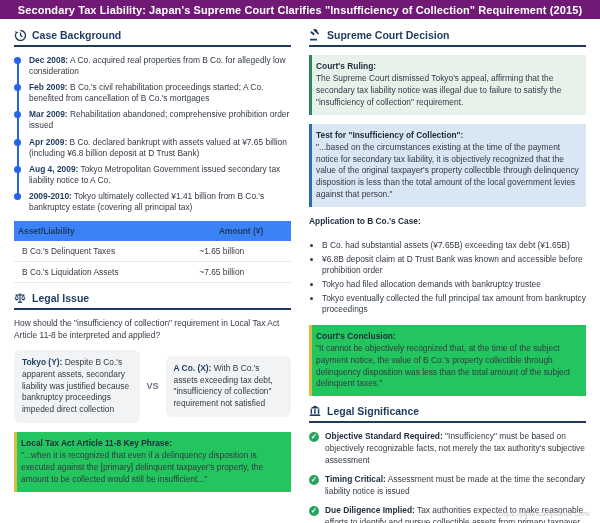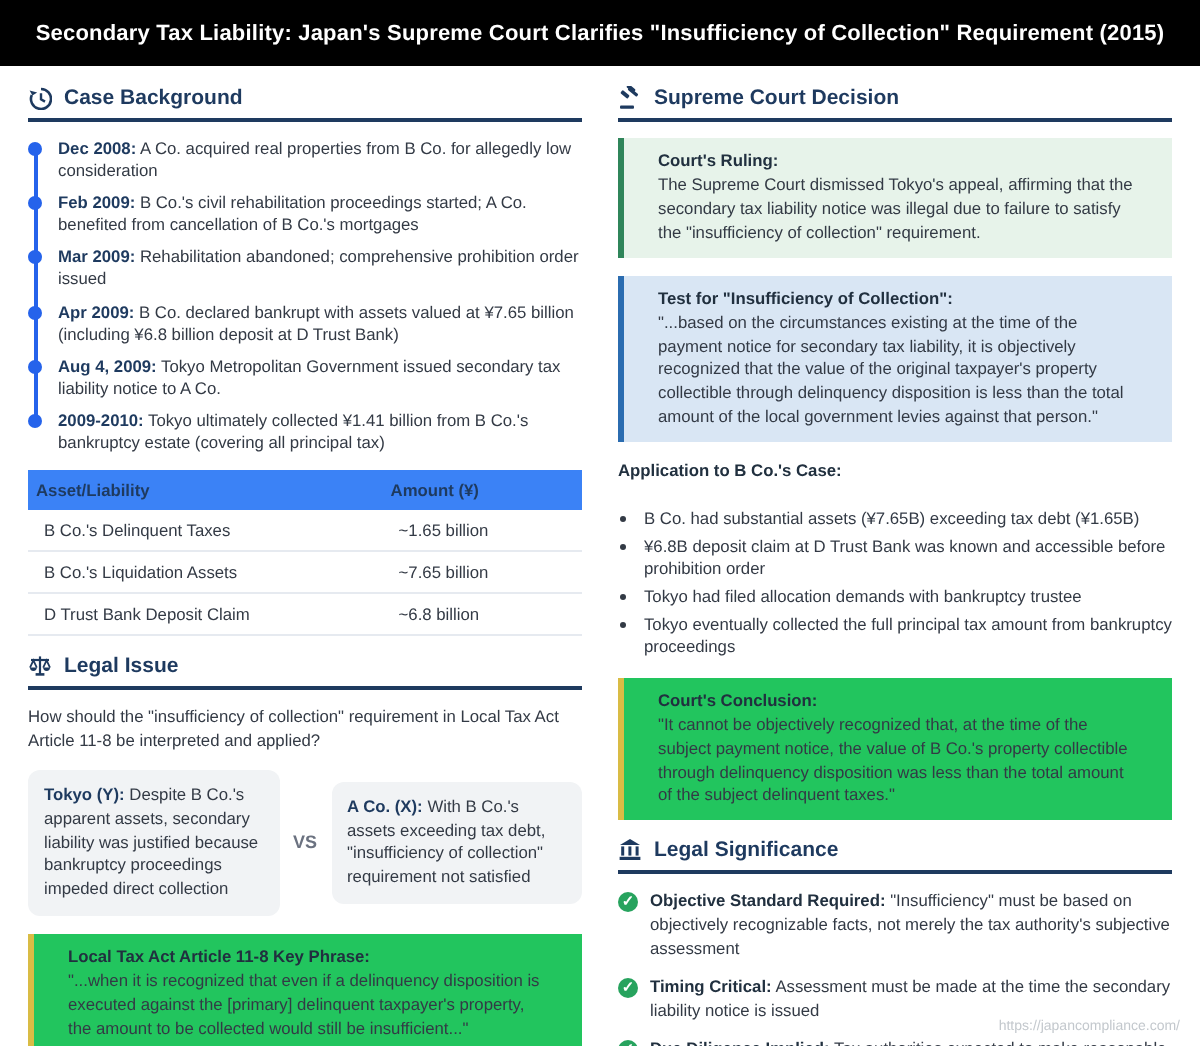--- a/index.html
+++ b/index.html
@@ -2,21 +2,21 @@
 <html><head>
 <meta charset="utf-8">
 <style>
   * { margin:0; padding:0; box-sizing:border-box; }
   html,body { width:600px; height:523px; }
   body {
     font-family:"Liberation Sans", sans-serif;
     background:#ffffff; color:#333a45; position:relative; overflow:hidden;
   }
   .topbar {
-    height:33px; background:#000000; display:flex; align-items:center; justify-content:center;
+    height:19px; background:#701a75; display:flex; align-items:center; justify-content:center;
   }
   .topbar .title { color:#ffffff; font-size:11px; font-weight:bold; letter-spacing:.1px; }
   .content { display:flex; gap:18px; padding:10px 14px 0 14px; }
   .col { flex:1; min-width:0; }
 
   .sec-head {
     display:flex; align-items:center; gap:6px;
     color:#1e3a5f; font-weight:bold; font-size:10.5px;
     padding-bottom:4px; border-bottom:2px solid #1e3a5f; margin-bottom:8px;
   }
@@ -26,30 +26,30 @@
   .timeline { position:relative; padding-left:15px; margin-bottom:8px; }
   .timeline::before { content:""; position:absolute; left:3px; top:5px; bottom:14px; width:2px; background:#2563eb; }
   .t-item { position:relative; margin-bottom:5px; font-size:8.4px; line-height:1.32; }
   .t-item::before { content:""; position:absolute; left:-15px; top:2px; width:7px; height:7px; border-radius:50%; background:#2563eb; }
   .t-date { font-weight:bold; color:#1e3a5f; }
 
   
   table { width:100%; border-collapse:collapse; font-size:8.4px; margin-bottom:9px; }
   th { background:#3b82f6; color:#1e3a5f; text-align:left; padding:5px 4px; font-weight:bold; }
   td { padding:5px 8px; border-bottom:1px solid #e6eaf0; background:#fff; }
-  .amt-col { width:36%; }
+  .amt-col { width:36%;text-align:center; }
 
   .question { font-size:8.4px; line-height:1.4; margin-bottom:8px; }
 
   .vs-row { display:flex; align-items:center; gap:7px; margin-bottom:9px; }
   .vs-box { flex:1; background:#f1f3f5; border-radius:6px; padding:7px 8px; font-size:8.4px; line-height:1.42; }
   .vs-box b { color:#1e3a5f; }
   .vs-label { font-weight:bold; color:#6b7280; font-size:9px; flex:none; }
 
-  .callout { border-left:3px solid; padding:6px 17px; font-size:8.4px; line-height:1.42; margin-bottom:9px; }
+  .callout { border-left:3px solid; padding:6px 4px; font-size:8.4px; line-height:1.42; margin-bottom:9px; }
   .callout .c-label { font-weight:bold; color:#21303f; display:block; }
   .callout.yellow { background:#22c55e; border-color:#d9bc45; }
   .callout.green  { background:#e7f3ea; border-color:#2f855a; }
   .callout.blue   { background:#d9e6f4; border-color:#2b6cb0; }
 
   .app-label { font-weight:bold; font-size:8.4px; color:#21303f; margin-bottom:14px; }
   ul.bullets { padding-left:13px; margin:0 0 9px 0; font-size:8.4px; }
   ul.bullets li { margin-bottom:2px; line-height:1.38; }
 
   .sig-item { display:flex; gap:6px; margin-bottom:7px; font-size:8.4px; line-height:1.42; }
@@ -99,24 +99,20 @@
       </thead>
       <tbody>
         <tr>
           <td>B Co.'s Delinquent Taxes</td>
           <td>~1.65 billion</td>
         </tr>
         <tr>
           <td>B Co.'s Liquidation Assets</td>
           <td>~7.65 billion</td>
         </tr>
-        <tr>
-          <td>D Trust Bank Deposit Claim</td>
-          <td>~6.8 billion</td>
-        </tr>
       </tbody>
     </table>
 
     <div class="sec-head">
       <svg width="12" height="12" viewBox="0 0 12 12">
         <path d="M6 1.2v9" stroke="#1e3a5f" stroke-width="1.1"></path>
         <path d="M1.5 3h9" stroke="#1e3a5f" stroke-width="1.1"></path>
         <path d="M3.8 10.2h4.4" stroke="#1e3a5f" stroke-width="1.3"></path>
         <path d="M1 6.8 l1.7-3.6 1.7 3.6" fill="none" stroke="#1e3a5f" stroke-width="0.9"></path>
         <path d="M1 6.8a1.7 1.7 0 0 0 3.4 0z" fill="#1e3a5f"></path>

